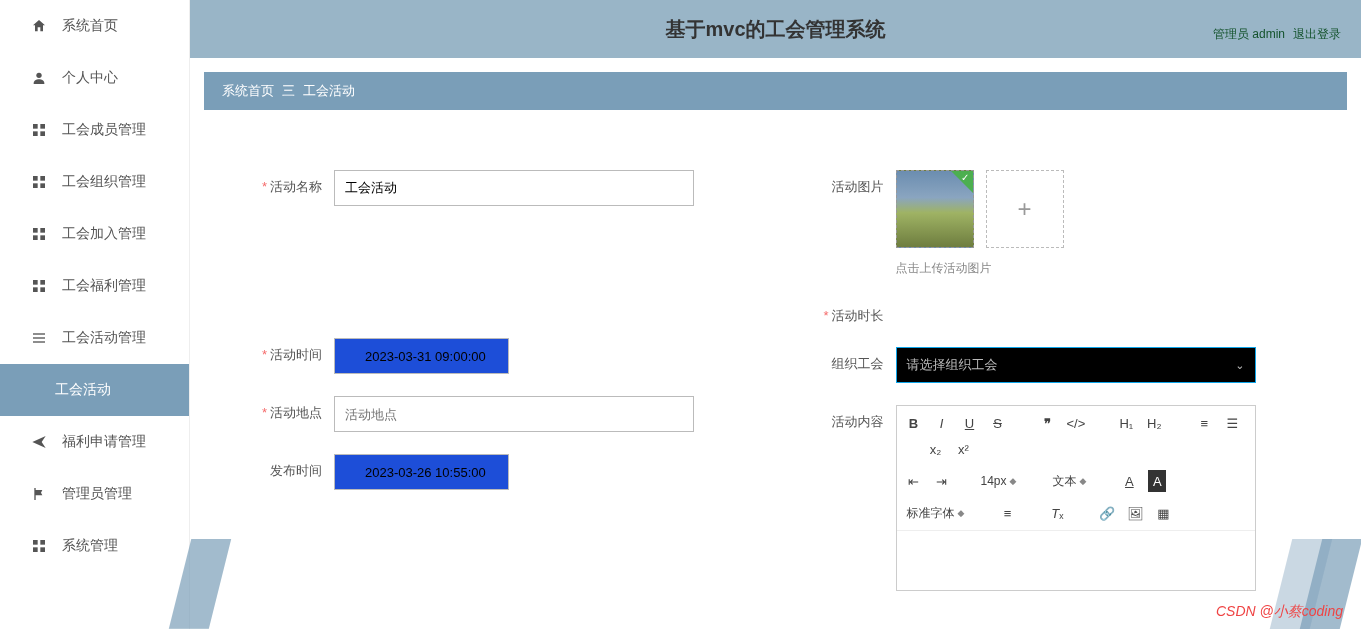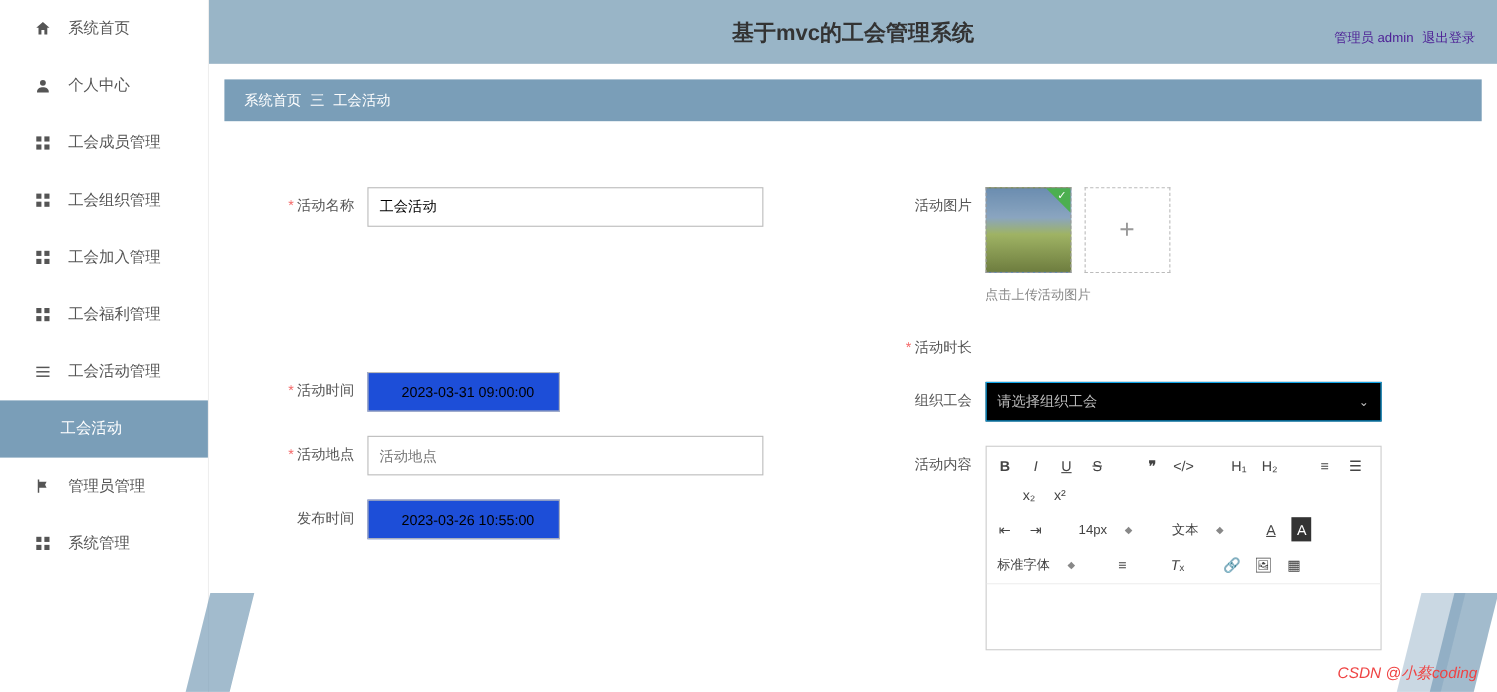--- a/index.html
+++ b/index.html
@@ -6,21 +6,21 @@
 body { font-family: "Microsoft YaHei", Arial, sans-serif; font-size: 13px; color: #333; background: #fff; width: 1361px; height: 629px; overflow: hidden; position: relative; }
 .layout { display: flex; height: 629px; }
 .sidebar { width: 190px; background: #fff; border-right: 1px solid #eee; flex-shrink: 0; }
 .sidebar-item { display: flex; align-items: center; padding: 17px 0 17px 30px; cursor: pointer; font-size: 14px; color: #555; }
 .sidebar-item.submenu { background: #7a9eb8; color: #fff; padding-left: 55px; }
 .sidebar-item .icon { width: 18px; height: 18px; margin-right: 14px; display: inline-flex; align-items: center; justify-content: center; }
 .sidebar-item svg { width: 16px; height: 16px; fill: #555; }
 .main { flex: 1; display: flex; flex-direction: column; background: #f5f5f5; }
 .topbar { background: #99b5c7; height: 58px; display: flex; align-items: center; justify-content: center; position: relative; }
 .topbar-title { font-size: 20px; font-weight: bold; color: #333; }
-.topbar-right { position: absolute; right: 20px; font-size: 12px; color: #4c1d95; display: flex; gap: 8px; margin-top: 10px; }
+.topbar-right { position: absolute; right: 20px; font-size: 12px; color: #14532d; display: flex; gap: 8px; margin-top: 10px; }
 .content { flex: 1; padding: 14px; overflow: auto; background: #fff; margin: 0; }
 .breadcrumb { background: #7a9eb8; color: #fff; padding: 10px 18px; font-size: 13px; display: flex; align-items: center; gap: 8px; }
 .form-area { padding: 60px 40px 20px 40px; display: flex; gap: 60px; }
 .form-col { flex: 1; }
 .form-row { display: flex; align-items: flex-start; margin-bottom: 22px; }
 .form-label { width: 90px; text-align: right; padding-right: 12px; padding-top: 8px; font-size: 13px; color: #555; }
 .form-label .req { color: #f56c6c; margin-right: 3px; }
 .form-control { flex: 1; }
 .input { width: 100%; max-width: 360px; height: 36px; border: 1px solid #bbb; padding: 0 10px; font-size: 13px; background: #fff; }
 .input.dt { max-width: 175px; background: #1d4ed8; padding-left: 30px; position: relative; }
@@ -30,21 +30,21 @@
 .select .chev { color: #bbb; font-size: 11px; }
 .upload-area { display: flex; gap: 12px; }
 .upload-thumb { width: 78px; height: 78px; border: 1px dashed #999; position: relative; background: linear-gradient(to bottom, #6b8db0 0%, #8aa5c0 35%, #9fb364 55%, #6e7d3f 100%); }
 .upload-thumb .corner { position: absolute; top: 0; right: 0; width: 0; height: 0; border-left: 22px solid transparent; border-top: 22px solid #4caf50; }
 .upload-thumb .check { position: absolute; top: 1px; right: 3px; color: #fff; font-size: 10px; }
 .upload-add { width: 78px; height: 78px; border: 1px dashed #bbb; display: flex; align-items: center; justify-content: center; font-size: 24px; color: #999; cursor: pointer; }
 .upload-hint { margin-top: 12px; font-size: 12px; color: #888; text-align: left; }
 .editor { width: 100%; max-width: 360px; border: 1px solid #ccc; }
 .editor-toolbar { padding: 6px 8px; display: flex; flex-wrap: wrap; gap: 4px 10px; align-items: center; font-size: 13px; color: #444; }
 .editor-toolbar .tb-item { min-width: 18px; height: 22px; display: inline-flex; align-items: center; justify-content: center; cursor: pointer; font-size: 13px; }
-.editor-toolbar .tb-sel { border: none; font-size: 12px; padding: 1px 2px; display: flex; align-items: center; gap: 16px; }
+.editor-toolbar .tb-sel { border: none; font-size: 12px; padding: 1px 2px; display: flex; align-items: center; gap: 3px; }
 .editor-toolbar .tb-sel .arr { font-size: 9px; color: #888; }
 .editor-body { min-height: 60px; border-top: 1px solid #eee; }
 .watermark { position: absolute; right: 18px; bottom: 8px; font-size: 14px; color: #ef4444; font-style: italic; }
 .sideshape { position: absolute; bottom: 0; width: 40px; height: 90px; background: #7a9eb8; transform: skewX(-14deg); opacity: .7; }
 </style>
 </head>
 <body>
 
 <div class="layout">
   <div class="sidebar">
@@ -114,20 +114,28 @@
           <svg viewBox="0 0 24 24">
             <rect x="3" y="5" width="18" height="2"></rect>
             <rect x="3" y="11" width="18" height="2"></rect>
             <rect x="3" y="17" width="18" height="2"></rect>
           </svg>
         </span>
       <span>工会活动管理</span>
     </div>
     <div class="sidebar-item submenu">
       <span>工会活动</span>
+    </div>
+    <div class="sidebar-item">
+      <span class="icon">
+          <svg viewBox="0 0 24 24">
+            <path d="M2 12l20-9-6 9 6 9z"></path>
+          </svg>
+        </span>
+      <span>福利申请管理</span>
     </div>
     <div class="sidebar-item">
       <span class="icon">
           <svg viewBox="0 0 24 24">
             <path d="M5 3v18h2v-7h10l-2-4 2-4H7V3z"></path>
           </svg>
         </span>
       <span>管理员管理</span>
     </div>
     <div class="sidebar-item">

